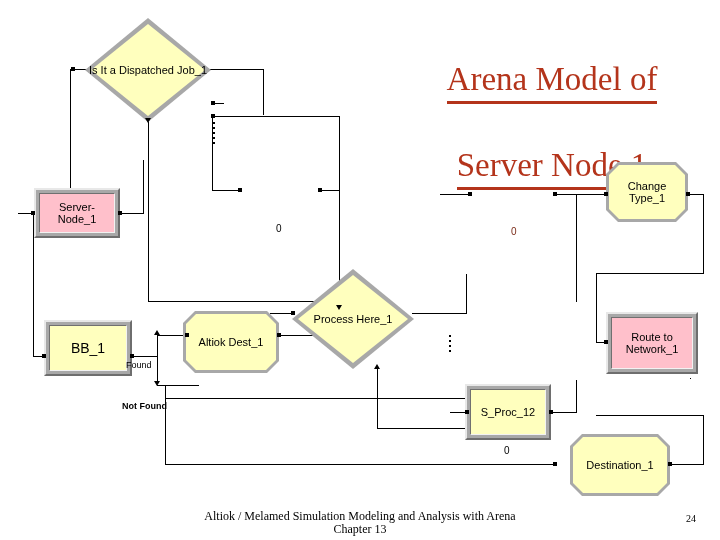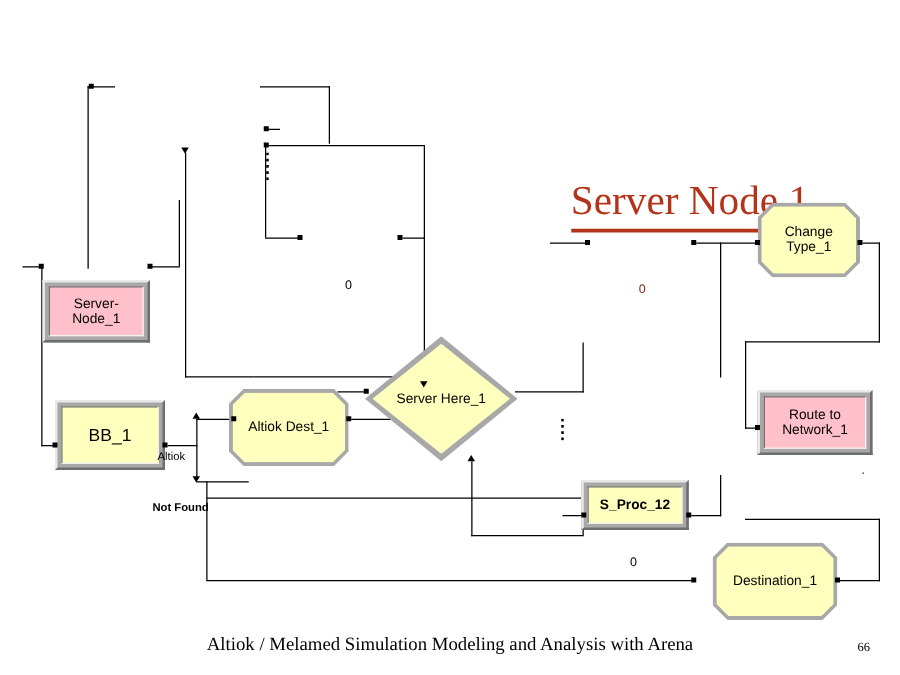--- a/index.html
+++ b/index.html
@@ -178,40 +178,40 @@
   }
 
   
   #footer {
     position: absolute;
     left: 0;
     top: 510px;
     width: 720px;
     text-align: center;
     font-family: "Liberation Serif", serif;
-    font-size: 15px;
+    font-size: 12px;
     line-height: 13px;
     color: #000000;
   }
   #pagenum {
     position: absolute;
     right: 24px;
     top: 513px;
     font-family: "Liberation Serif", serif;
     font-size: 10px;
     color: #000000;
   }
 </style>
 </head>
 <body>
 
 <div id="slide">
 
   <div id="title">
-    <br>
+    <span class="tline">Arena Model of</span><br>
     <span class="tline">Server Node 1</span>
   </div>
 
   <div class="ln lnh" style="left:70px; top:69px; width:22px;"></div>
   <div class="port" style="left:71px; top:67px;"></div>
 
   <div class="ln lnv" style="left:70px; top:69px; height:146px;"></div>
 
   <div class="ln lnh" style="left:208px; top:69px; width:56px;"></div>
   <div class="ln lnv" style="left:263px; top:69px; height:46px;"></div>
@@ -299,76 +299,82 @@
   <div class="ln lnv" style="left:165px; top:398px; height:66px;"></div>
   <div class="port" style="left:553px; top:462px;"></div>
 
   <div class="port" style="left:668px; top:462px;"></div>
   <div class="ln lnh" style="left:672px; top:464px; width:32px;"></div>
   <div class="ln lnv" style="left:703px; top:415px; height:50px;"></div>
   <div class="ln lnh" style="left:596px; top:415px; width:108px;"></div>
 
   <div class="ln lnv" style="left:690px; top:378px; height:1px;"></div>
 
-
-  <div class="blk rect pink" style="left:34px; top:188px; width:86px; height:50px;margin-top:36px;">
+  <div class="blk dia" style="left:85px; top:18px; width:126px; height:104px;">
+    <div class="shadow"></div>
+    <div class="face"></div>
+    <div class="lbl">Is It a Dispatched Job_1</div>
+  </div>
+
+  <div class="blk rect pink" style="left:34px; top:188px; width:86px; height:50px;">
     <div class="face">
       <span>Server-Node_1</span>
     </div>
   </div>
 
   <div class="zero blk0" style="left:276px; top:223px;">0</div>
 
   <div class="zero" style="left:511px; top:226px;">0</div>
 
   <div class="blk oct" style="left:606px; top:162px; width:82px; height:60px;">
     <div class="face">
       <span>Change Type_1</span>
     </div>
   </div>
 
   <div class="blk dia" style="left:292px; top:269px; width:122px; height:100px;">
     <div class="shadow"></div>
     <div class="face"></div>
-    <div class="lbl">Server Here_1</div>
+    <div class="lbl">Process Here_1</div>
   </div>
 
   <div class="blk oct" style="left:183px; top:311px; width:96px; height:62px;">
     <div class="face">
       <span>Altiok Dest_1</span>
     </div>
   </div>
 
   <div class="blk rect yellow" style="left:44px; top:320px; width:88px; height:56px;">
     <div class="face">
       <span style="font-size:14px;">BB_1</span>
     </div>
   </div>
 
-  <div class="blk rect pink" style="left:606px; top:312px; width:92px; height:52px;">
+  <div class="blk rect pink" style="left:606px; top:312px; width:92px; height:62px;">
     <div class="face">
       <span style="white-space:pre-line;">Route to
 Network_1</span>
     </div>
   </div>
 
-  <div class="blk rect yellow" style="left:465px; top:384px; width:86px; height:40px;font-weight:bold;">
+  <div class="blk rect yellow" style="left:465px; top:384px; width:86px; height:56px;">
     <div class="face">
       <span>S_Proc_12</span>
     </div>
   </div>
   <div class="zero blk0" style="left:504px; top:445px;">0</div>
 
   <div class="blk oct" style="left:570px; top:434px; width:100px; height:62px;">
     <div class="face">
       <span>Destination_1</span>
     </div>
   </div>
 
-  <div class="flabel" style="left:126px; top:360px;">Altiok</div>
+  <div class="flabel" style="left:126px; top:360px;">Found</div>
   <div class="flabel" style="left:122px; top:401px;font-weight:bold;">Not Found</div>
 
   <div id="footer">
     <div>Altiok / Melamed   Simulation Modeling and Analysis with Arena</div>
-  </div>
-  <div id="pagenum">66</div>
+    <div>Chapter 13</div>
+  </div>
+  <div id="pagenum">24</div>
 
 </div>
 
 </body></html>

